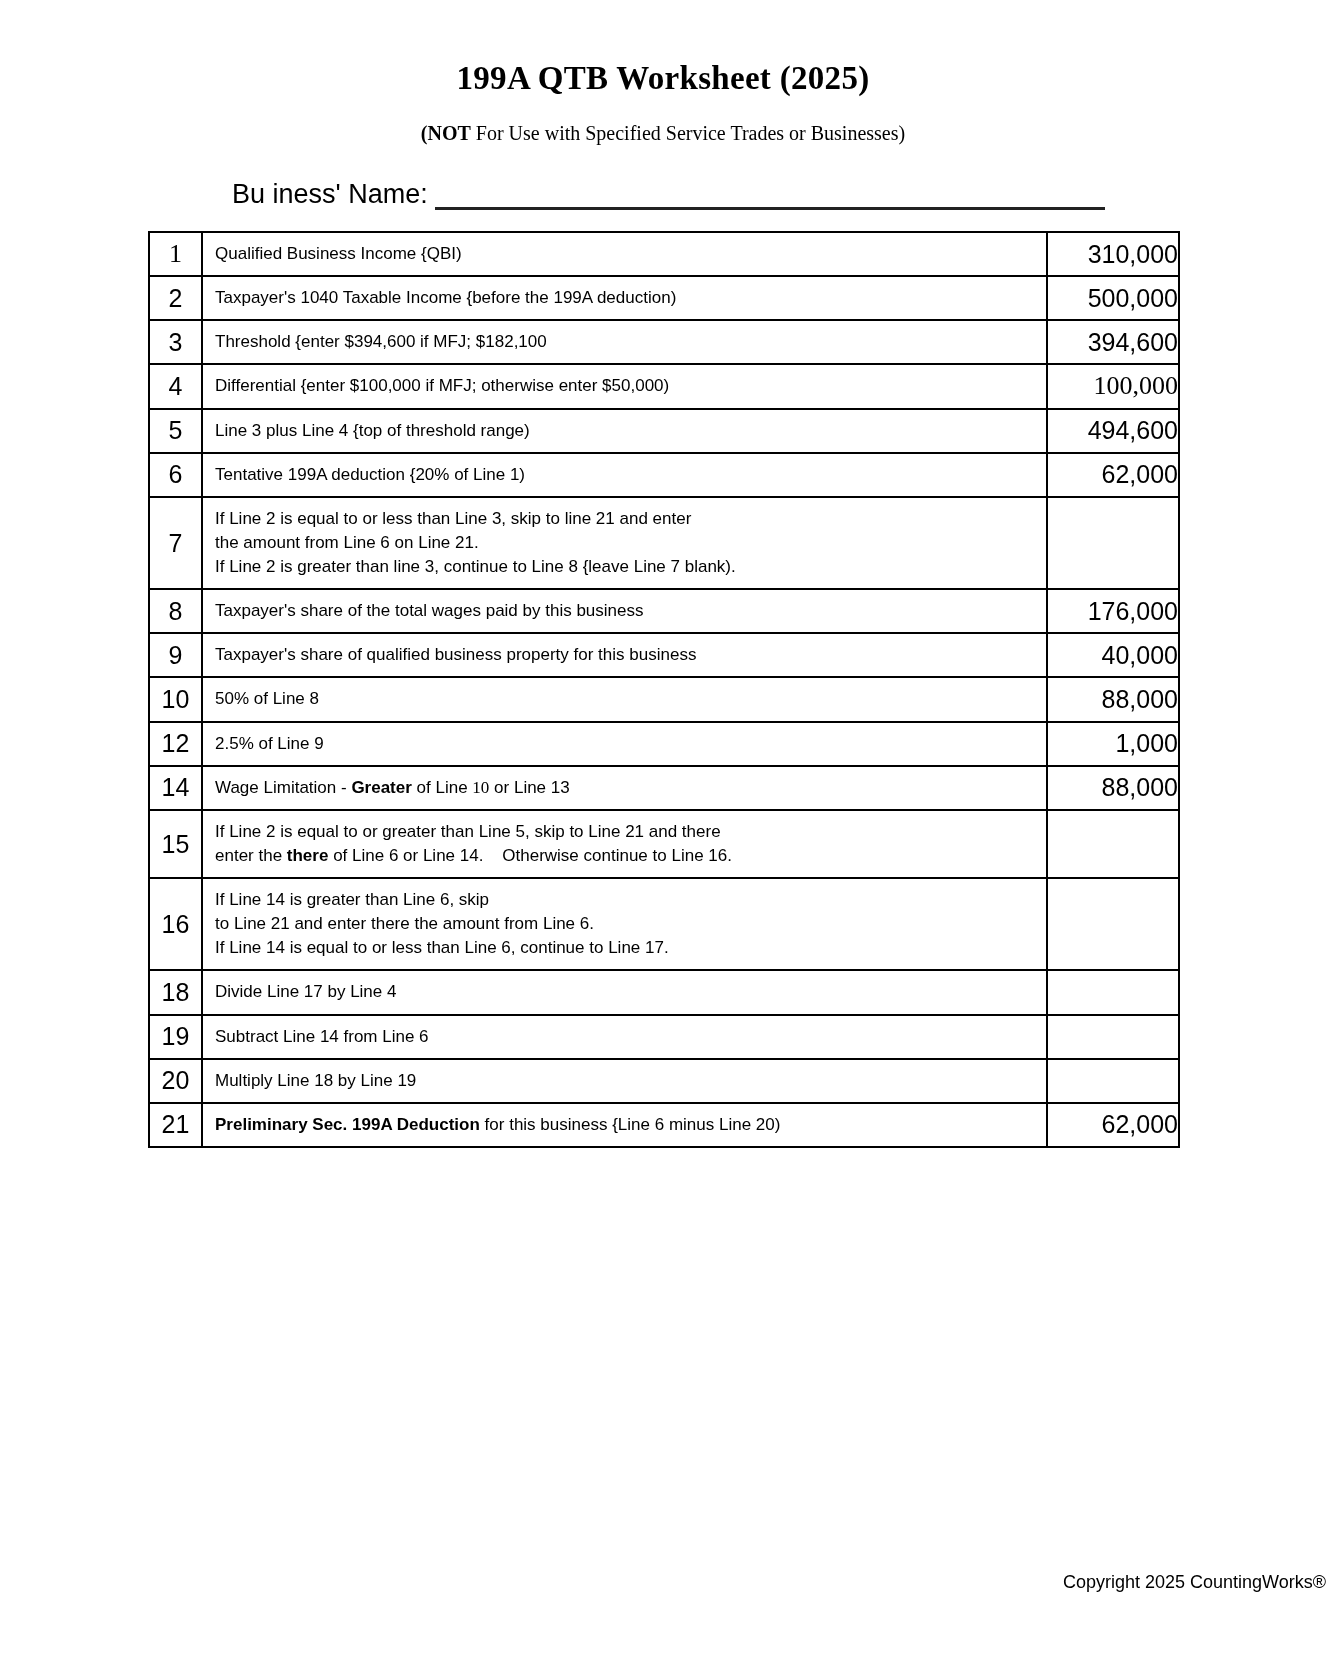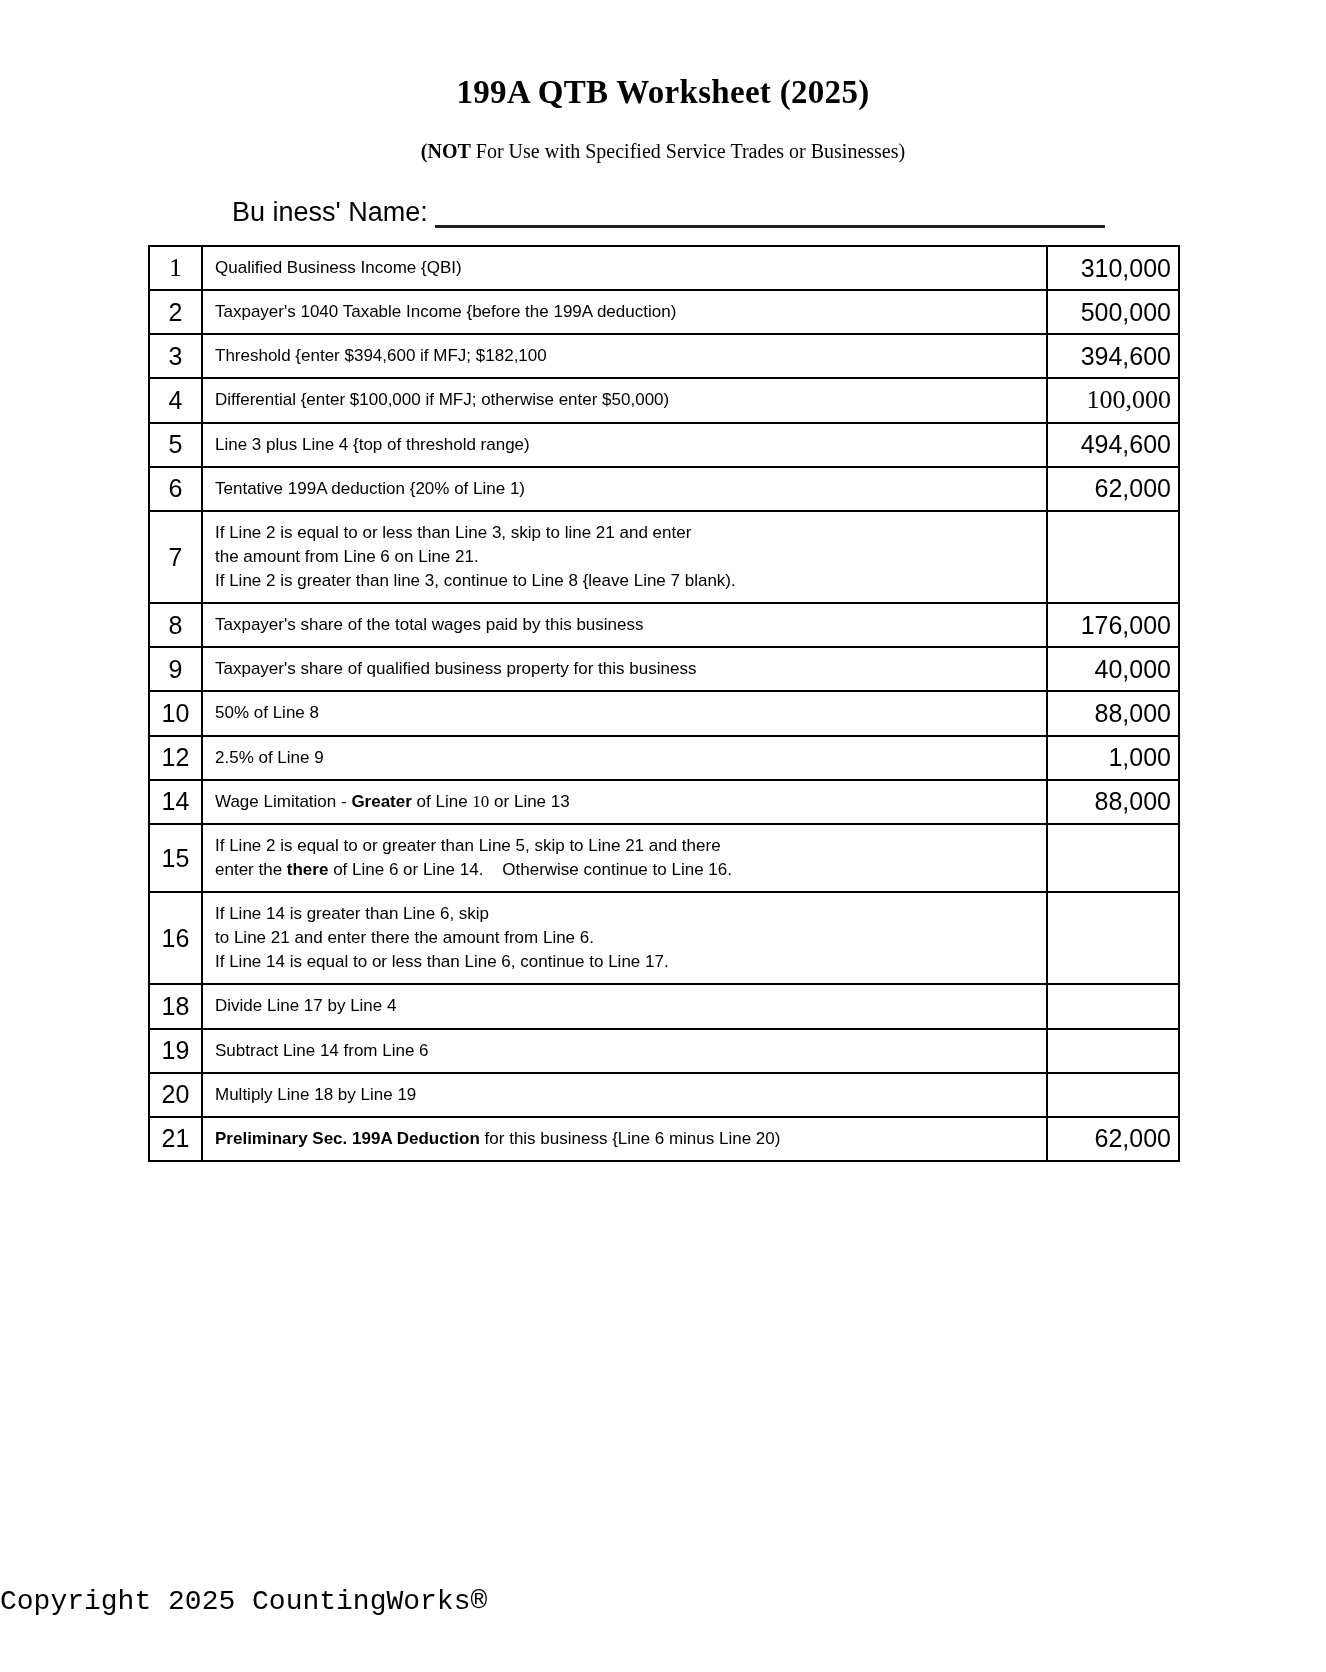--- a/index.html
+++ b/index.html
@@ -22,21 +22,21 @@
     box-sizing: border-box;
   }
 
   
   .title {
     text-align: center;
     font-family: "Liberation Serif", serif;
     font-weight: bold;
     font-size: 33px;
     letter-spacing: 0.3px;
-    margin: 16px;
+    margin: 2px;
     padding-top: 58px;
     line-height: 1.1;
   }
   .subtitle {
     text-align: center;
     font-family: "Liberation Serif", serif;
     font-size: 20px;
     margin: 12px;
     padding-top: 14px;
     line-height: 1.1;
@@ -98,40 +98,39 @@
     line-height: 1.42;
     padding: 9px 16px 9px 12px;
     text-align: left;
   }
   td.desc.italic {
     font-style: italic;
   }
   td.amt {
     text-align: right;
     font-size: 25px;
-    padding: 6px 7px 6px 4px;
+    padding: 6px 0 6px 4px;
     white-space: nowrap;
   }
   td.amt.serifamt {
     font-family: "Liberation Serif", serif;
     font-size: 26px;
   }
   .b { font-weight: bold; }
   .serif-inline { font-family: "Liberation Serif", serif; }
   .multiline { white-space: pre-line; }
 
   
   .footer {
     position: absolute;
     left: 0;
     right: 0;
     top: 1570px;
-    text-align: left;
-    font-size: 28px;
-    font-family: Liberation Mono, monospace;
+    text-align: right;
+    font-size: 18px;
   }
 </style>
 </head>
 <body>
 
 <div class="page">
 
   <h1 class="title">199A QTB Worksheet (2025)</h1>
 
   <p class="subtitle"><span class="not">(NOT</span><span> For Use with Specified Service Trades or Businesses)</span></p>

